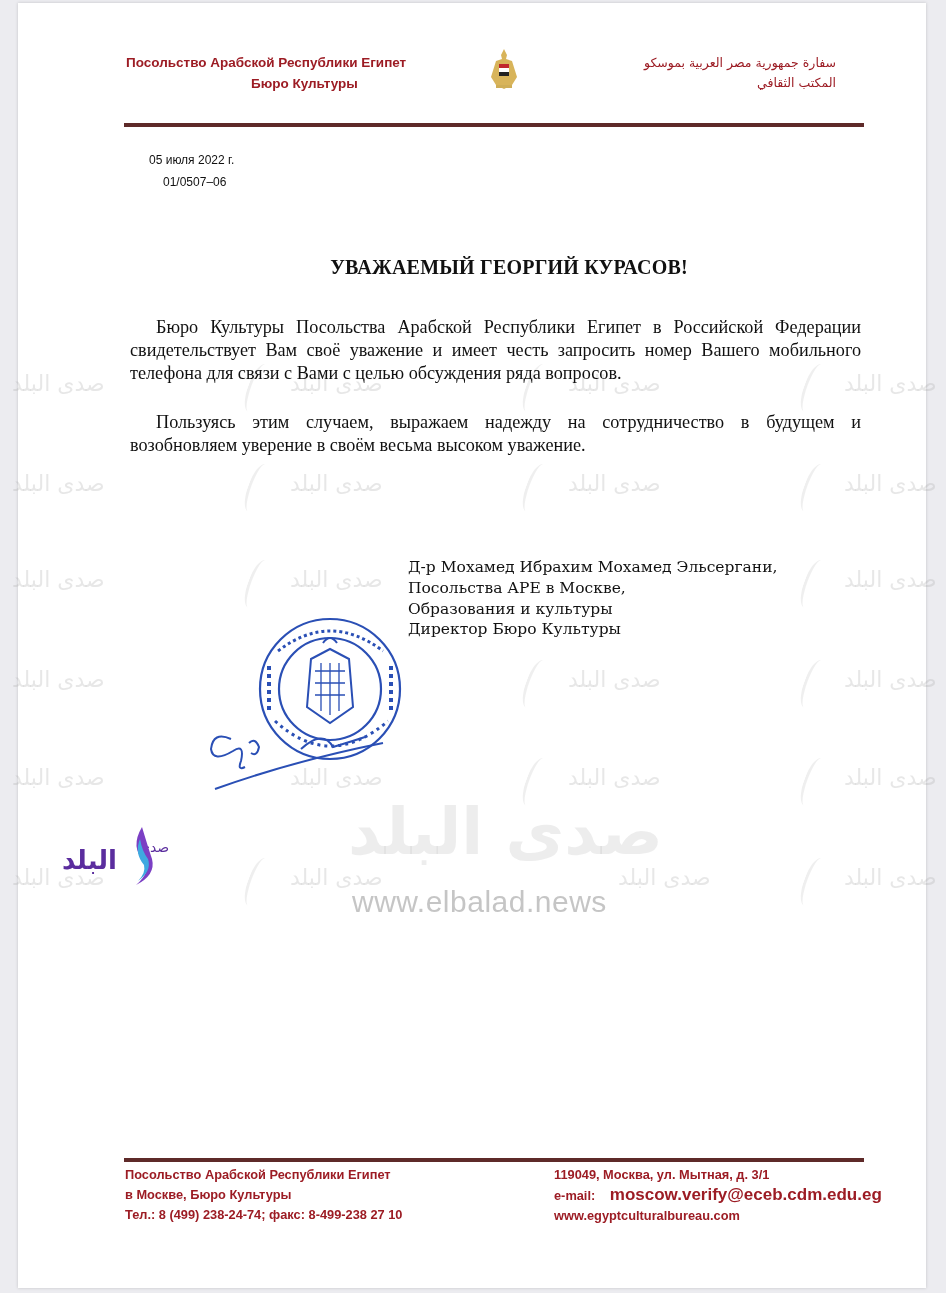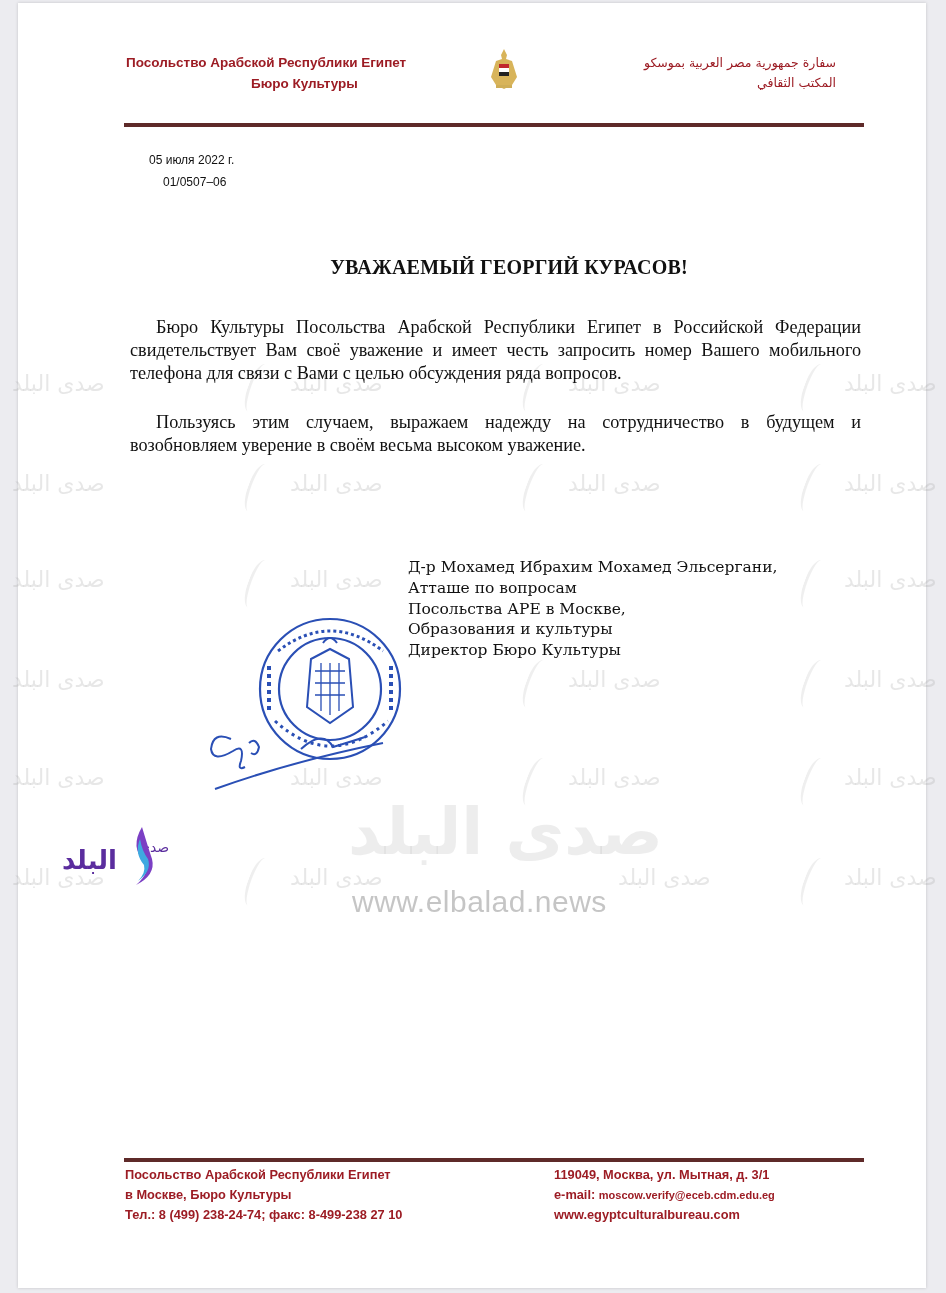--- a/index.html
+++ b/index.html
@@ -20,21 +20,21 @@
   .rule { position: absolute; height: 4px; background: #5e2a29; }
   .meta { font-family: Liberation Sans, sans-serif; font-size: 12px; color: #111; line-height: 21px; }
   .title { font-family: "Liberation Serif", serif; font-weight: bold; font-size: 20px; color: #111; letter-spacing: 0.2px; }
   .para {
     font-family: "Liberation Serif", serif; font-size: 18.2px; color: #111;
     line-height: 23px; text-align: justify; text-align-last: left;
     text-indent: 26px;
   }
   .sig { font-family: "DejaVu Serif", serif; font-size: 15.5px; color: #111; line-height: 20.8px; }
   .ftr { font-family: "Liberation Sans", sans-serif; font-weight: bold; font-size: 12.8px; line-height: 20px; }
-  .ftr small { font-size: 11px; font-weight: bold; }
+  .ftr small { font-size: 17px; font-weight: bold; margin-left: 11px; }
   .wm {
     position: absolute; font-family: "DejaVu Sans", sans-serif; font-size: 22px;
     color: rgba(170,170,170,0.28); direction: rtl; white-space: nowrap;
   }
   .wm-flame { position: absolute; width: 14px; height: 50px; border-left: 3px solid rgba(190,190,190,0.25); border-radius: 50%; transform: rotate(20deg); }
   .big-wm { position: absolute; font-family: "DejaVu Sans", sans-serif; font-weight: bold; font-size: 64px; color: rgba(175,175,175,0.22); direction: rtl; white-space: nowrap; }
   .site-wm { position: absolute; font-family: "Liberation Sans", sans-serif; font-size: 30px; color: rgba(150,150,150,0.55); letter-spacing: 0.5px; }
   .logo-txt { position: absolute; font-family: "DejaVu Sans", sans-serif; font-weight: bold; font-size: 26px; color: #5b2d9e; direction: rtl; }
 </style>
 </head>
@@ -108,21 +108,20 @@
   <div class="abs meta" style="left:131px;top:147px;">05 июля 2022 г.</div>
   <div class="abs meta" style="left:145px;top:169px;">01/0507–06</div>
 
   <div class="abs title" style="left:0;top:253px;width:982px;text-align:center;">УВАЖАЕМЫЙ ГЕОРГИЙ КУРАСОВ!</div>
 
   <div class="abs para" style="left:112px;top:313px;width:731px;">Бюро Культуры Посольства Арабской Республики Египет в Российской Федерации свидетельствует Вам своё уважение и имеет честь запросить номер Вашего мобильного телефона для связи с Вами с целью обсуждения ряда вопросов.</div>
   <div class="abs para" style="left:112px;top:408px;width:731px;">Пользуясь этим случаем, выражаем надежду на сотрудничество в будущем и возобновляем уверение в своём весьма высоком уважение.</div>
 
   <div class="abs sig" style="left:390px;top:554px;">
     <div>Д-р Мохамед Ибрахим Мохамед Эльсергани,</div>
-    <div>Атташе по вопросам</div>
     <div>Посольства АРЕ в Москве,</div>
     <div>Образования и культуры</div>
     <div>Директор Бюро Культуры</div>
   </div>
 
   <div class="abs" style="left:165px;top:608px;width:230px;height:190px;">
     <svg width="230" height="190" viewBox="0 0 230 190">
       <g fill="none" stroke="#2a4fb5" stroke-width="2.2">
         <circle cx="147" cy="78" r="70"></circle>
         <circle cx="147" cy="78" r="51"></circle>

